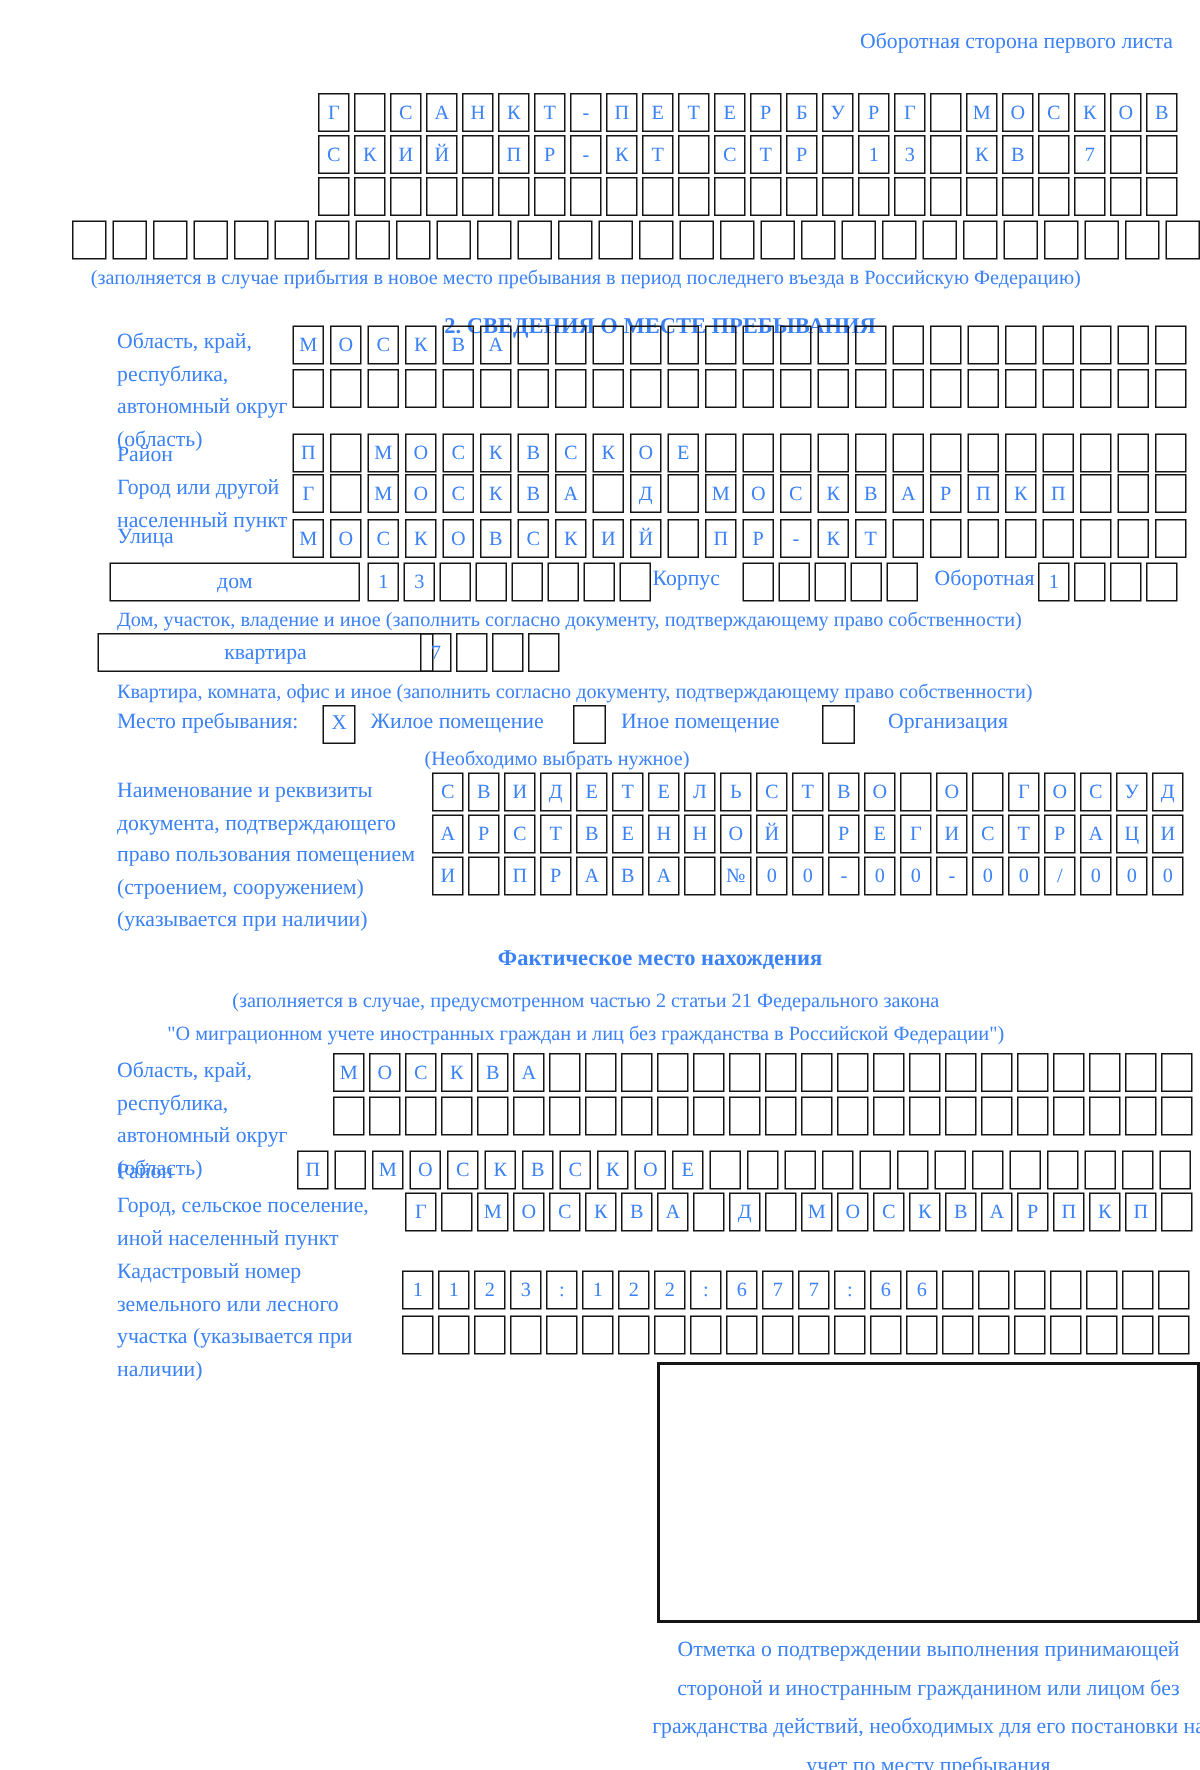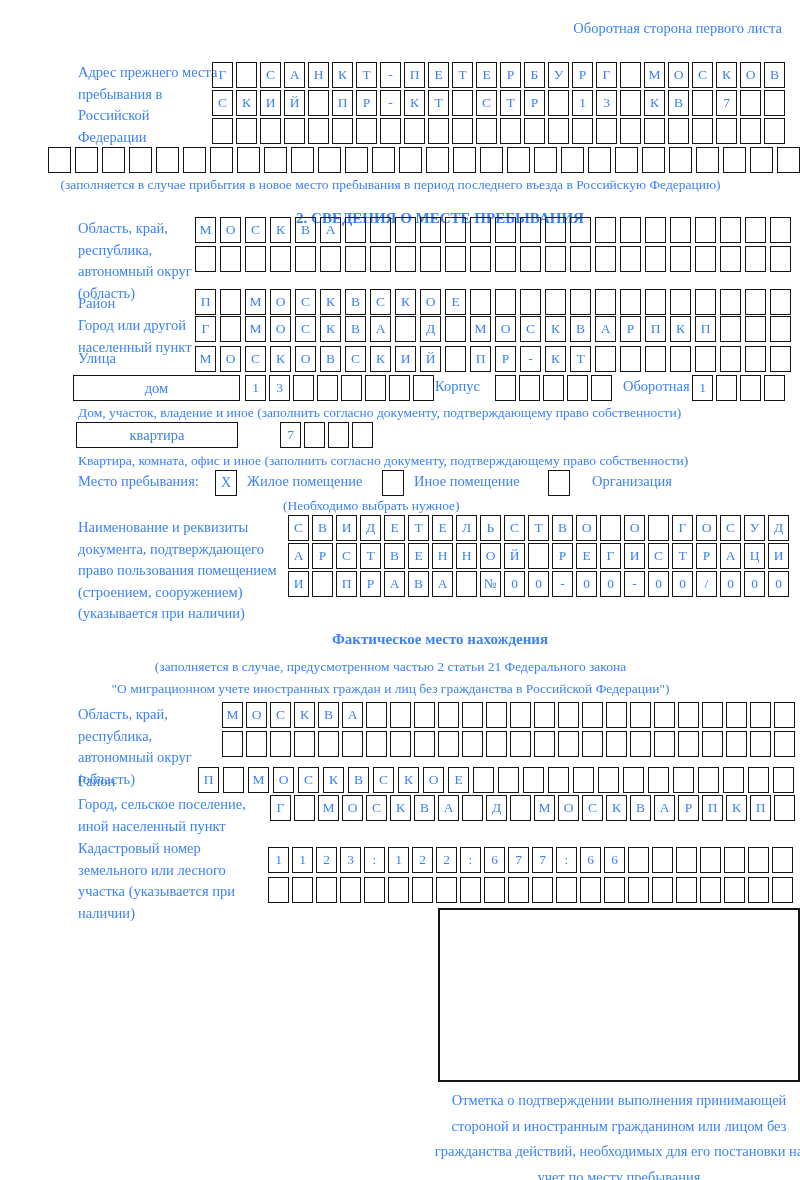--- a/index.html
+++ b/index.html
@@ -35,21 +35,20 @@
     position:absolute; font-size:14.5px; line-height:25.5px; text-align:center;
   }
 </style>
 </head>
 <body>
 
 <div class="page">
 
   <div class="abs" style="top:20px; right:58px; font-size:14.5px;">Оборотная сторона первого листа</div>
 
-  <div class="lbl" style="left:38px; top:62px; width:140px;">Адрес прежнего места пребывания в Российской Федерации</div>
 
   <div class="cellrow" style="left:172px; top:62px;">
       <span class="cell">Г</span>
       <span class="cell"></span>
       <span class="cell">С</span>
       <span class="cell">А</span>
       <span class="cell">Н</span>
       <span class="cell">К</span>
       <span class="cell">Т</span>
       <span class="cell">-</span>
@@ -318,21 +317,21 @@
   <div class="abs" style="left:583px; top:378px; font-size:14.5px;">Оборотная</div>
   <div class="cellrow" style="left:652px; top:375px;">
       <span class="cell">1</span>
       <span class="cell"></span>
       <span class="cell"></span>
       <span class="cell"></span>
     </div>
 
   <div class="caption" style="left:38px; top:405px;">Дом, участок, владение и иное (заполнить согласно документу, подтверждающему право собственности)</div>
 
-  <div class="wbox" style="left:36px; top:422px; width:162px;">квартира</div>
+  <div class="wbox" style="left:25px; top:422px; width:224px;">квартира</div>
   <div class="cellrow" style="left:240px; top:422px;">
       <span class="cell">7</span>
       <span class="cell"></span>
       <span class="cell"></span>
       <span class="cell"></span>
     </div>
 
   <div class="caption" style="left:38px; top:453px;">Квартира, комната, офис и иное (заполнить согласно документу, подтверждающему право собственности)</div>
 
   <div class="abs" style="left:38px; top:473px; font-size:14.5px;">Место пребывания:</div>

